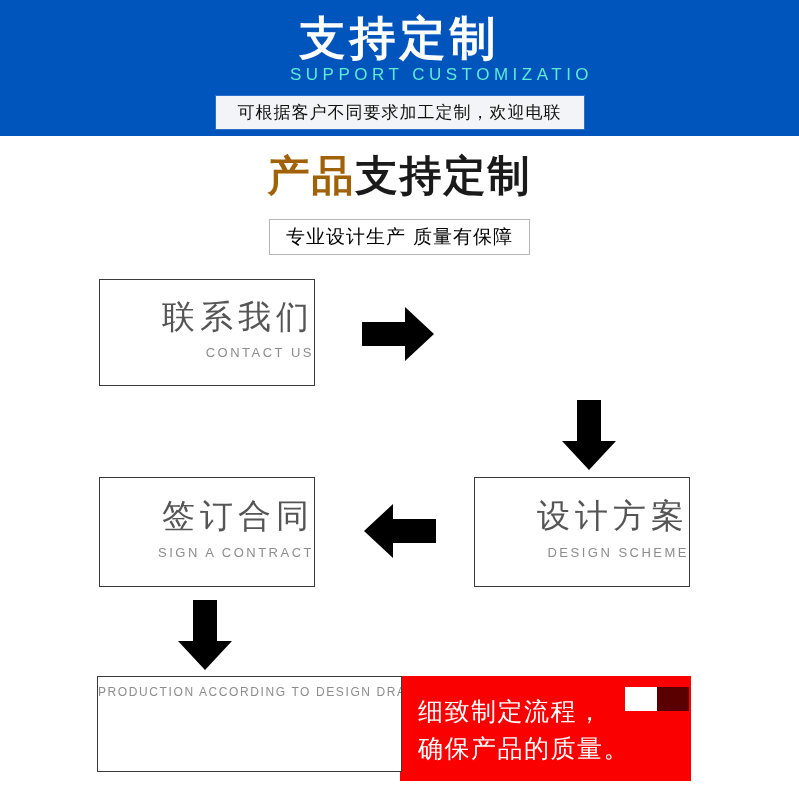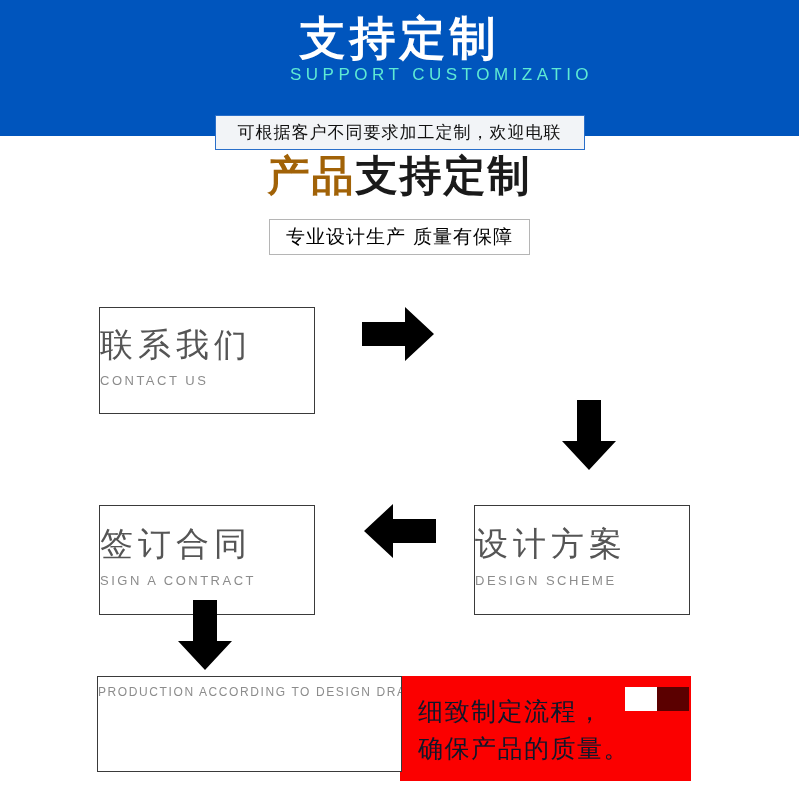--- a/index.html
+++ b/index.html
@@ -62,21 +62,20 @@
   .banner-tag {
     display: inline-block;
     background: #f2f4f7;
     border: 1px solid #2a6fc9;
     color: #111111;
     font-size: 17px;
     padding: 5px 22px 6px 22px;
     letter-spacing: 1px;
     line-height: 22px;
     font-family: "DejaVu Sans", "Liberation Sans", sans-serif;
-    margin-top: 20px;
   }
 
   
   .sec-title {
     position: absolute;
     left: 0;
     top: 150px;
     width: 799px;
     text-align: center;
     font-size: 42px;
@@ -105,23 +104,22 @@
     line-height: 24px;
     font-family: "DejaVu Sans", "Liberation Sans", sans-serif;
   }
 
   
   .step {
     position: absolute;
     border: 1.5px solid #3a3a3a;
     background: #ffffff;
     box-sizing: border-box;
-    text-align: left;
+    text-align: right;
     overflow: hidden;
-    margin-top: 28px;
   }
   .step-cn {
     color: #555555;
     font-size: 33px;
     letter-spacing: 5px;
     line-height: 40px;
     font-family: "DejaVu Sans", "Liberation Sans", sans-serif;
     white-space: nowrap;
   }
   .step-en {
@@ -162,21 +160,21 @@
     left: 400px;
     top: 676px;
     width: 291px;
     height: 105px;
     background: #fb0000;
     box-sizing: border-box;
   }
   .quality-line {
     position: absolute;
     left: 18px;
-    color: #0f172a;
+    color: #ffffff;
     font-size: 25px;
     letter-spacing: 1.5px;
     line-height: 32px;
     white-space: nowrap;
     font-family: "DejaVu Sans", "Liberation Sans", sans-serif;
   }
   #quality-line-1 { top: 20px; }
   #quality-line-2 { top: 57px; }
 
   .deco { position: absolute; }

